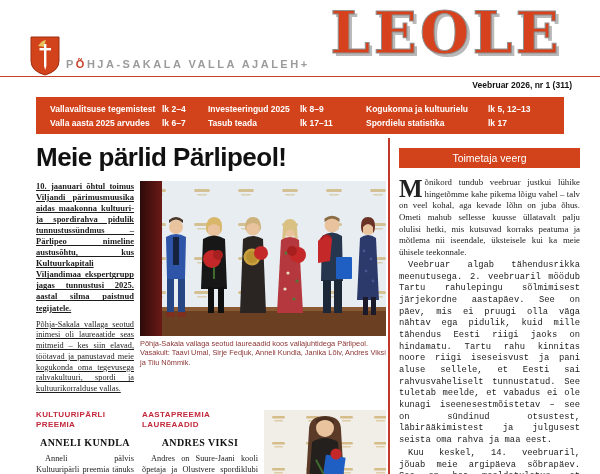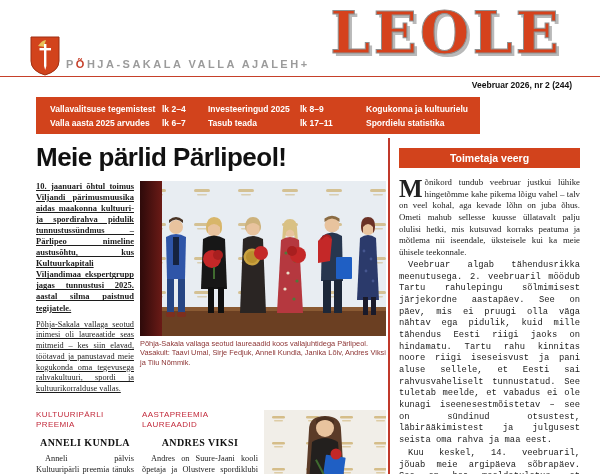--- a/index.html
+++ b/index.html
@@ -24,21 +24,21 @@
     letter-spacing:3px; color:#d5421d; line-height:1.1;
     -webkit-text-stroke:1px #8f8f8f;
     text-shadow:3px 3px 0 #b9b9b9;
   }
   .issue-line {
     position:absolute; right:28px; top:80px;
     font-family:"Liberation Sans", sans-serif; font-size:8.5px; font-weight:bold; color:#111;
   }
   
   .navbar {
-    position:absolute; left:36px; top:97px; width:444px; height:37px;
+    position:absolute; left:36px; top:97px; width:528px; height:37px;
     background:#d2431c; color:#fff;
     font-family:"Liberation Sans", sans-serif; font-size:8.5px; font-weight:bold;
     display:grid; grid-template-columns:112px 46px 92px 66px 122px 62px;
     align-content:center; row-gap:4px; padding:0 14px;
   }
   .nav-label { white-space:nowrap; }
   .nav-pages { white-space:nowrap; }
   
   .content { position:absolute; left:36px; top:138px; width:544px; height:336px; display:flex; }
   .main-col { width:350px; }
@@ -65,35 +65,35 @@
     width:246px; margin-top:3px;
     font-family:"Liberation Sans", sans-serif; font-size:7.4px; line-height:1.25;
     color:#8c3434;
   }
   
   .bottom-row { display:flex; margin-top:9px; }
   .sec-col1 { width:98px; margin-right:8px; }
   .sec-col2 { width:116px; margin-right:6px; }
   .sec-photo { width:122px; }
   .kicker {
-    font-family:"Liberation Sans", sans-serif; font-weight:normal; font-size:8px;
+    font-family:"Liberation Sans", sans-serif; font-weight:bold; font-size:8px;
     letter-spacing:0.4px; color:#c22a3b; line-height:1.3; margin-bottom:6px;
   }
   .person-name {
     font-family:"Liberation Serif", serif; font-weight:bold; font-size:10px;
     letter-spacing:0.4px; text-align:center; margin-bottom:6px; color:#111;
   }
   .sec-body {
     font-size:8.3px; line-height:1.3; text-align:justify; text-indent:9px; hyphens:auto;
   }
   .photo-sub { width:122px; height:86px; display:block; }
   
   .editor-box {
     background:#d2431c; color:#fff; text-align:center;
-    font-family:"Liberation Sans", sans-serif; font-weight:bold; font-size:10.5px;
+    font-family:"Liberation Sans", sans-serif; font-weight:normal; font-size:10.5px;
     padding:4px 0; margin:10px 0 9px 0;
   }
   .editor-text p {
     font-size:8.8px; line-height:1.33; text-align:justify; hyphens:auto; color:#222;
   }
   .editor-text p + p { text-indent:9px; margin-top:1px;font-family:Liberation Mono, monospace; }
   .dropcap {
     float:left; font-family:"Liberation Serif", serif; font-weight:bold;
     font-size:25px; line-height:0.78; padding:2px 2px 0 0; color:#222;
   }
@@ -108,21 +108,21 @@
       <path d="M1 1 h28 v24 q0 10 -14 14 q-14 -4 -14 -14 Z" fill="#d2431c" stroke="#9e2f12" stroke-width="1"></path>
       <path d="M8 10 q4 -6 8 -6 q-2 4 -1 7 Z" fill="#e8c25a"></path>
       <rect x="14" y="8" width="2.4" height="22" fill="#ffffff"></rect>
       <rect x="9.5" y="12" width="11.5" height="2.4" fill="#ffffff"></rect>
       <path d="M14 30 l1.2 4 l1.2 -4 Z" fill="#ffffff"></path>
     </svg>
     <div class="subtitle"><span>P</span><span class="emblem">Õ</span><span>HJA-SAKALA VALLA AJALEH</span><span>+</span>
     </div>
     <div class="logo-title">LEOLE</div>
   </div>
-  <div class="issue-line">Veebruar 2026, nr 2 (244)</div>
+  <div class="issue-line">Veebruar 2026, nr 1 (311)</div>
 
   <div class="navbar">
     <span class="nav-label">Vallavalitsuse tegemistest</span>
     <span class="nav-pages">lk 2–4</span>
     <span class="nav-label">Investeeringud 2025</span>
     <span class="nav-pages">lk 8–9</span>
     <span class="nav-label">Kogukonna ja kultuurielu</span>
     <span class="nav-pages">lk 5, 12–13</span>
     <span class="nav-label">Valla aasta 2025 arvudes</span>
     <span class="nav-pages">lk 6–7</span>

